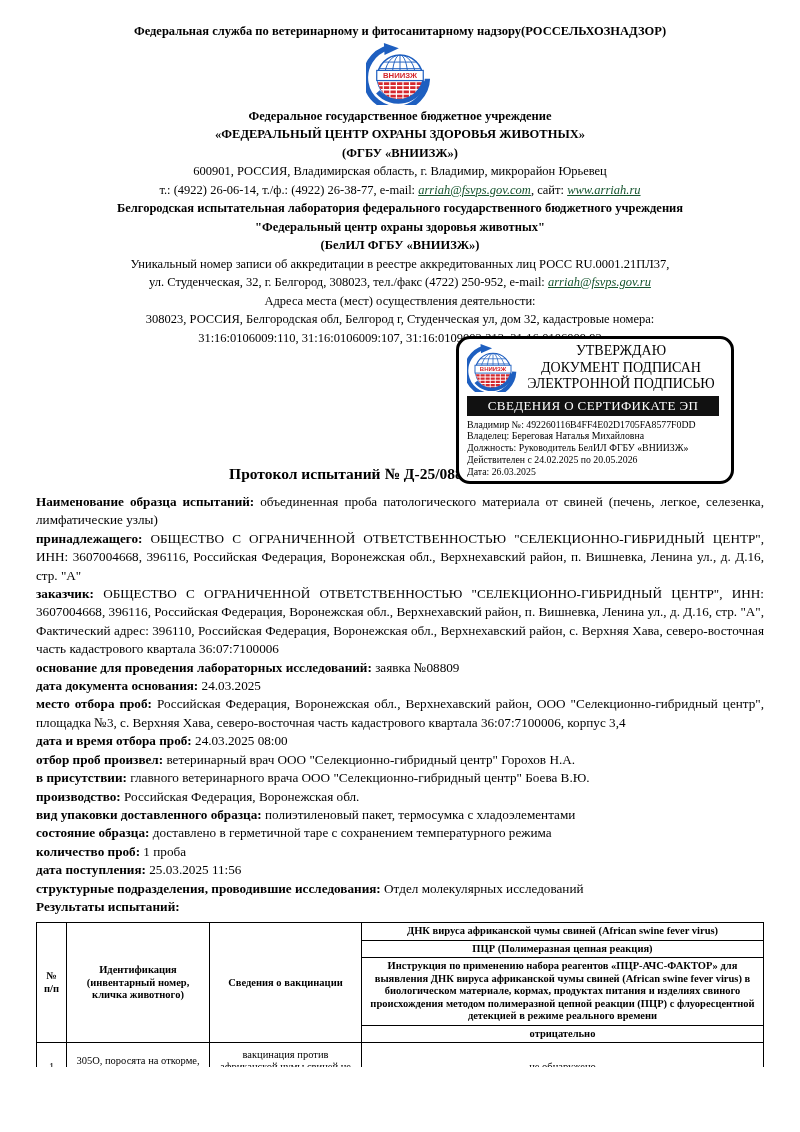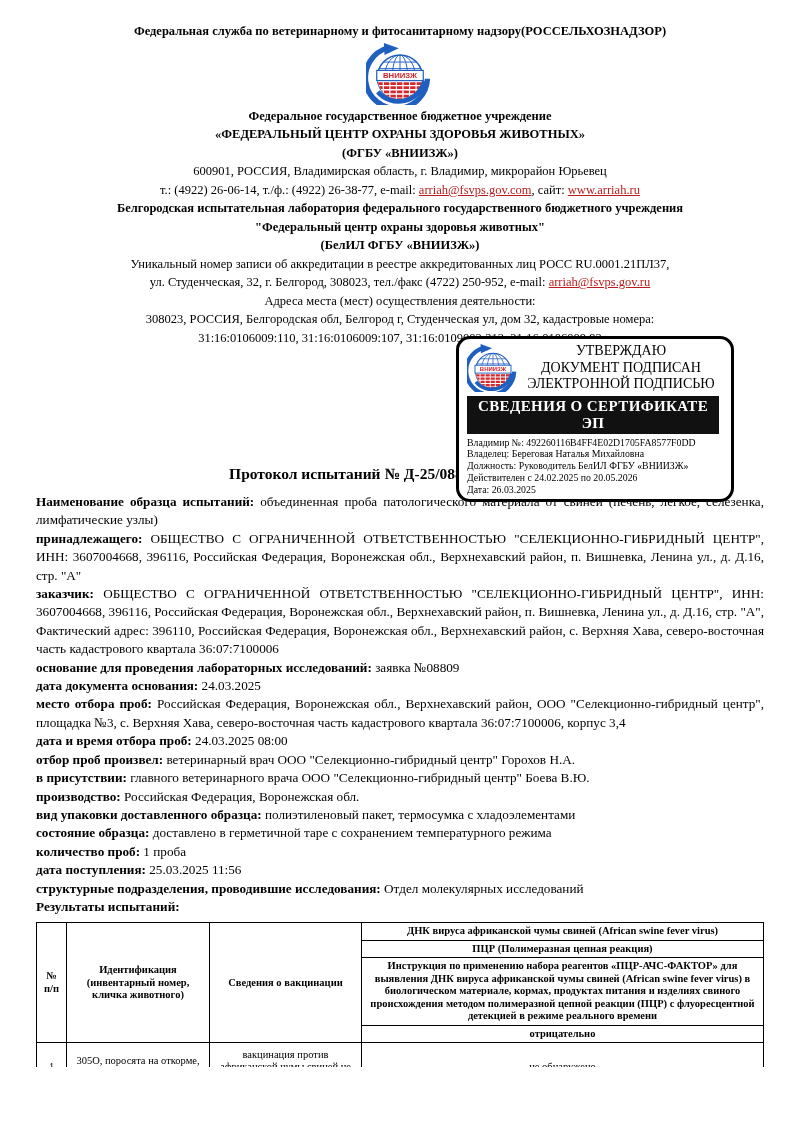--- a/index.html
+++ b/index.html
@@ -9,32 +9,32 @@
     height:1067px;
     background:#fff;
     color:#000;
     font-family:"Liberation Serif", serif;
     overflow:hidden;
   }
   
   .hdr{ text-align:center; padding-top:22px; font-size:12.5px; line-height:18.5px; }
   .hdr .b{ font-weight:bold; }
   .logo-wrap{ line-height:0; margin:2px 0 2px 0; }
-  a.lnk{ color:#b91c1c; text-decoration:underline; cursor:pointer; }
+  a.lnk{ color:#14532d; text-decoration:underline; cursor:pointer;font-style:italic; }
   
   .stamp{
     position:absolute; left:456px; top:336px; width:278px;
     background:#fff; border:3px solid #000; border-radius:14px;
     padding:4px 12px 4px 8px; box-sizing:border-box;
   }
   .stamp-top{ display:flex; align-items:center; gap:4px; }
   .stamp-top .txt{ flex:1; text-align:center; font-size:14px; line-height:16.5px; }
   .stamp-bar{
     background:#111; color:#fff; text-align:center;
-    font-size:15px; font-weight:bold; letter-spacing:.4px;
+    font-size:13px; font-weight:normal; letter-spacing:.4px;
     padding:2px 0; margin:3px 0 3px 0;
   }
   .stamp-details{ font-size:9.8px; line-height:11.8px; text-align:left; }
   
   .title{
     text-align:center; font-weight:bold; font-size:15.5px;
     margin:118px 36px 10px 36px;
   }
   .fields{ margin:0 36px; font-size:13.2px; line-height:18.4px; text-align:justify; }
   .fields p{ margin:0; }

